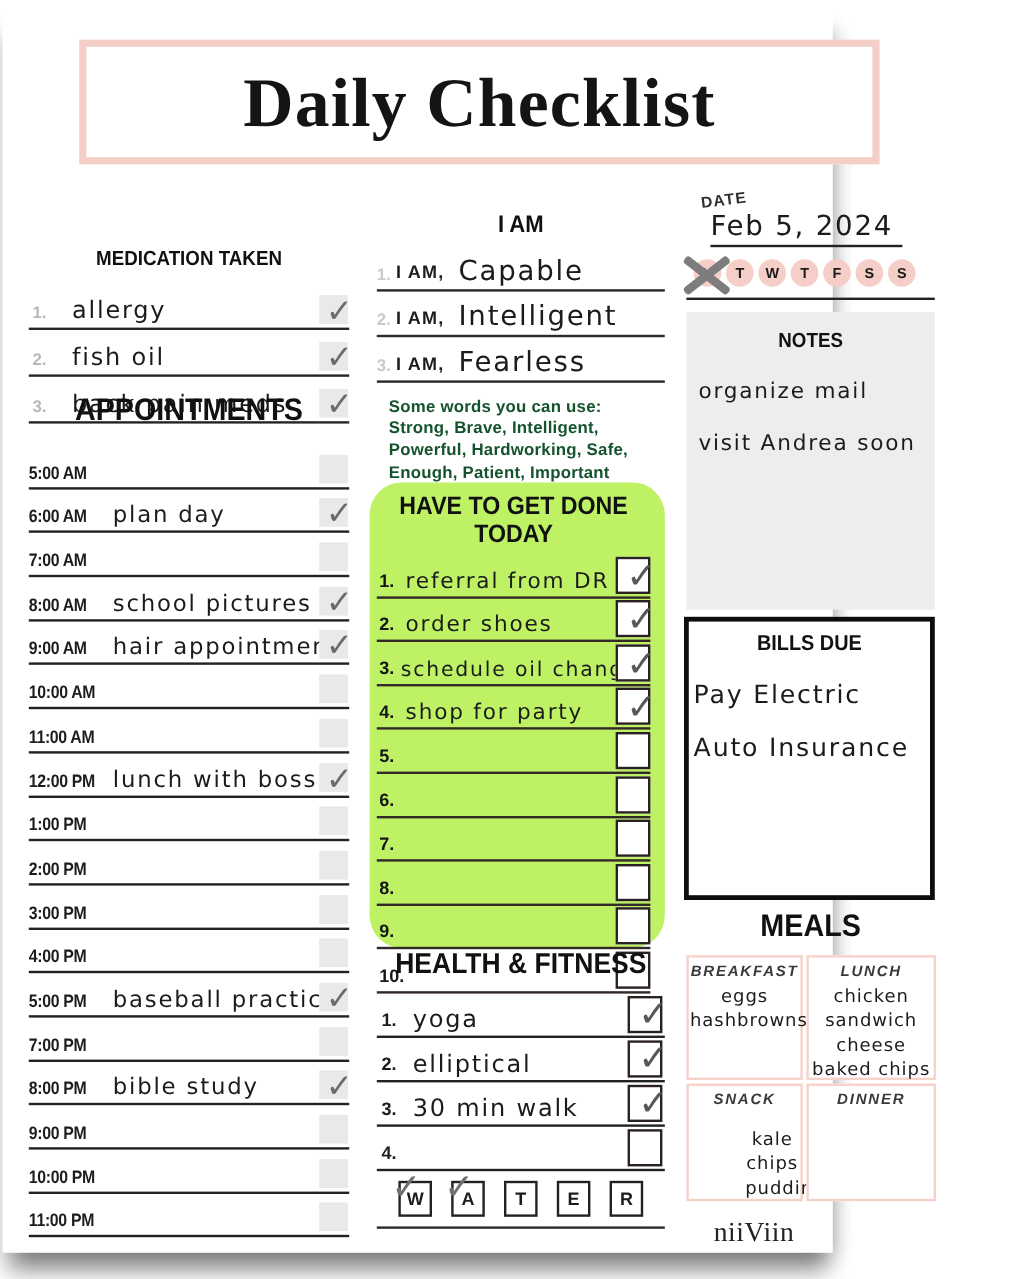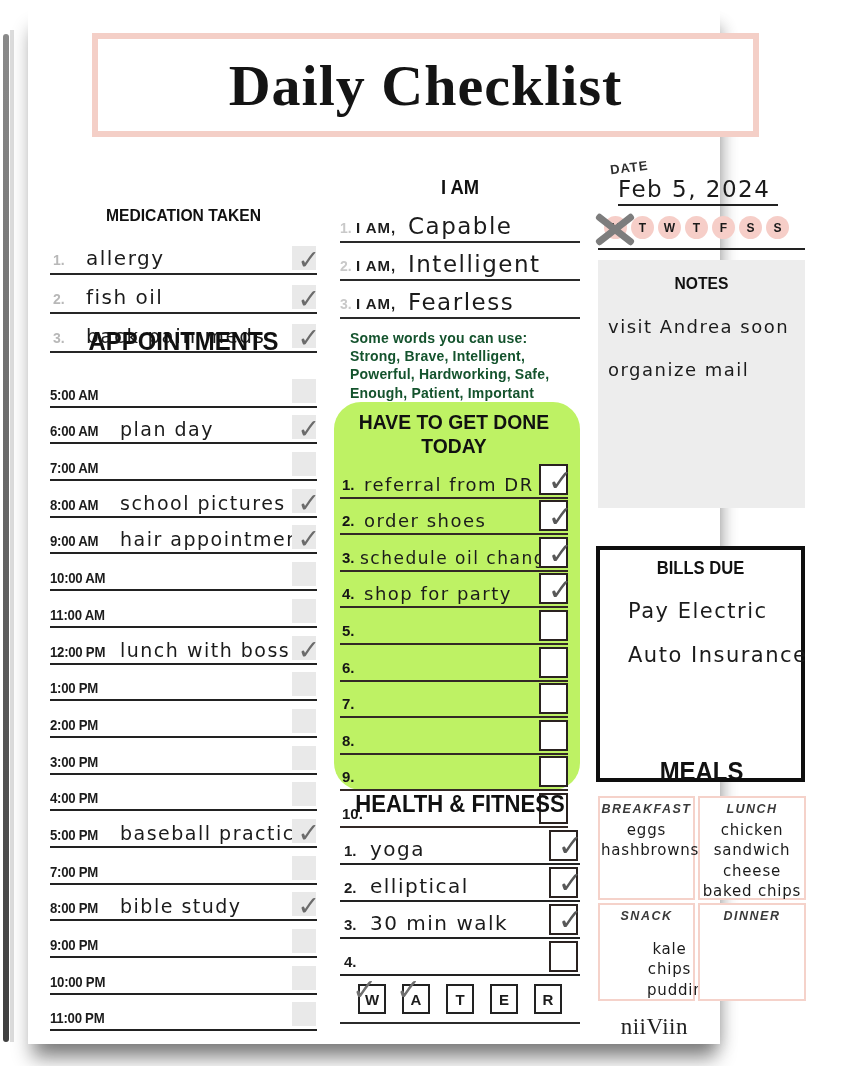--- a/index.html
+++ b/index.html
@@ -8,21 +8,21 @@
     background:#ffffff;
     font-family:"Liberation Sans", sans-serif;
     color:#1c1c1c;
   }
   
   .pad-edge  { position:absolute; left:3px;  top:34px; width:6px; height:1008px;
                background:linear-gradient(180deg,#8a8a8a,#3f3f3f); border-radius:3px; }
   .pad-edge2 { position:absolute; left:10px; top:30px; width:4px; height:1012px; background:#dcdcdc; }
 
   .sheet {
-    position:absolute; left:28px; top:8px; width:692px; height:1036px;
+    position:absolute; left:2px; top:8px; width:692px; height:1036px;
     background:#ffffff;
     box-shadow: 0 18px 18px -4px rgba(0,0,0,.45), 10px 10px 16px -8px rgba(0,0,0,.18);
   }
 
   
   .title-frame {
     position:absolute; left:64px; top:25px; width:655px; height:92px;
     border:6px solid #f4cfc7; background:#fff;
     display:flex; align-items:center; justify-content:center;
   }
@@ -99,21 +99,21 @@
   .xmark::before { transform:rotate(38deg); }
   .xmark::after  { transform:rotate(-38deg); }
 
   .notes-box { position:absolute; left:570px; top:252px; width:207px; height:248px;
                background:#ededed; box-sizing:border-box; padding:14px 10px; }
   .notes-box .h-black { font-size:17px; }
   .note-line { font-size:18px; margin-top:22px; white-space:nowrap; }
   .note-line:first-of-type { margin-top:16px; }
 
   .bills-box { position:absolute; left:568px; top:506px; width:209px; height:236px;
-               box-sizing:border-box; border:4px solid #0e0e0e; background:#fff; padding:8px 24px;margin-top:32px; }
+               box-sizing:border-box; border:4px solid #0e0e0e; background:#fff; padding:8px 0; }
   .bills-box .h-black { font-size:18px; }
   .bill-line { font-size:21px; margin-top:20px; margin-left:4px; white-space:nowrap; }
   .bill-line:first-of-type { margin-top:18px; }
 
   .meals-head { position:absolute; left:570px; top:748px; width:207px; }
   .meals-head .h-black { font-size:26px; }
   .meals-grid { position:absolute; left:570px; top:788px; width:209px;
                 display:grid; grid-template-columns:97px 108px; grid-template-rows:104px 98px; gap:3px; }
   .meal-cell { border:2px solid #f5d2ca; background:#fff; box-sizing:border-box; text-align:center; padding:4px 1px; }
   .meal-label { font-style:italic; font-weight:700; font-size:12.5px; letter-spacing:1.5px; color:#3a3a3a; }
@@ -437,22 +437,22 @@
       </span>
       <span class="day">
         <span>S</span>
 
       </span>
     </div>
   </div>
 
   <div class="notes-box">
     <div class="h-black">NOTES</div>
+    <div class="hand note-line">organize mail</div>
     <div class="hand note-line">visit Andrea soon</div>
-    <div class="hand note-line">organize mail</div>
   </div>
 
   <div class="bills-box">
     <div class="h-black">BILLS DUE</div>
     <div class="hand bill-line">Pay Electric</div>
     <div class="hand bill-line">Auto Insurance</div>
   </div>
 
   <div class="meals-head">
     <div class="h-black">MEALS</div>

